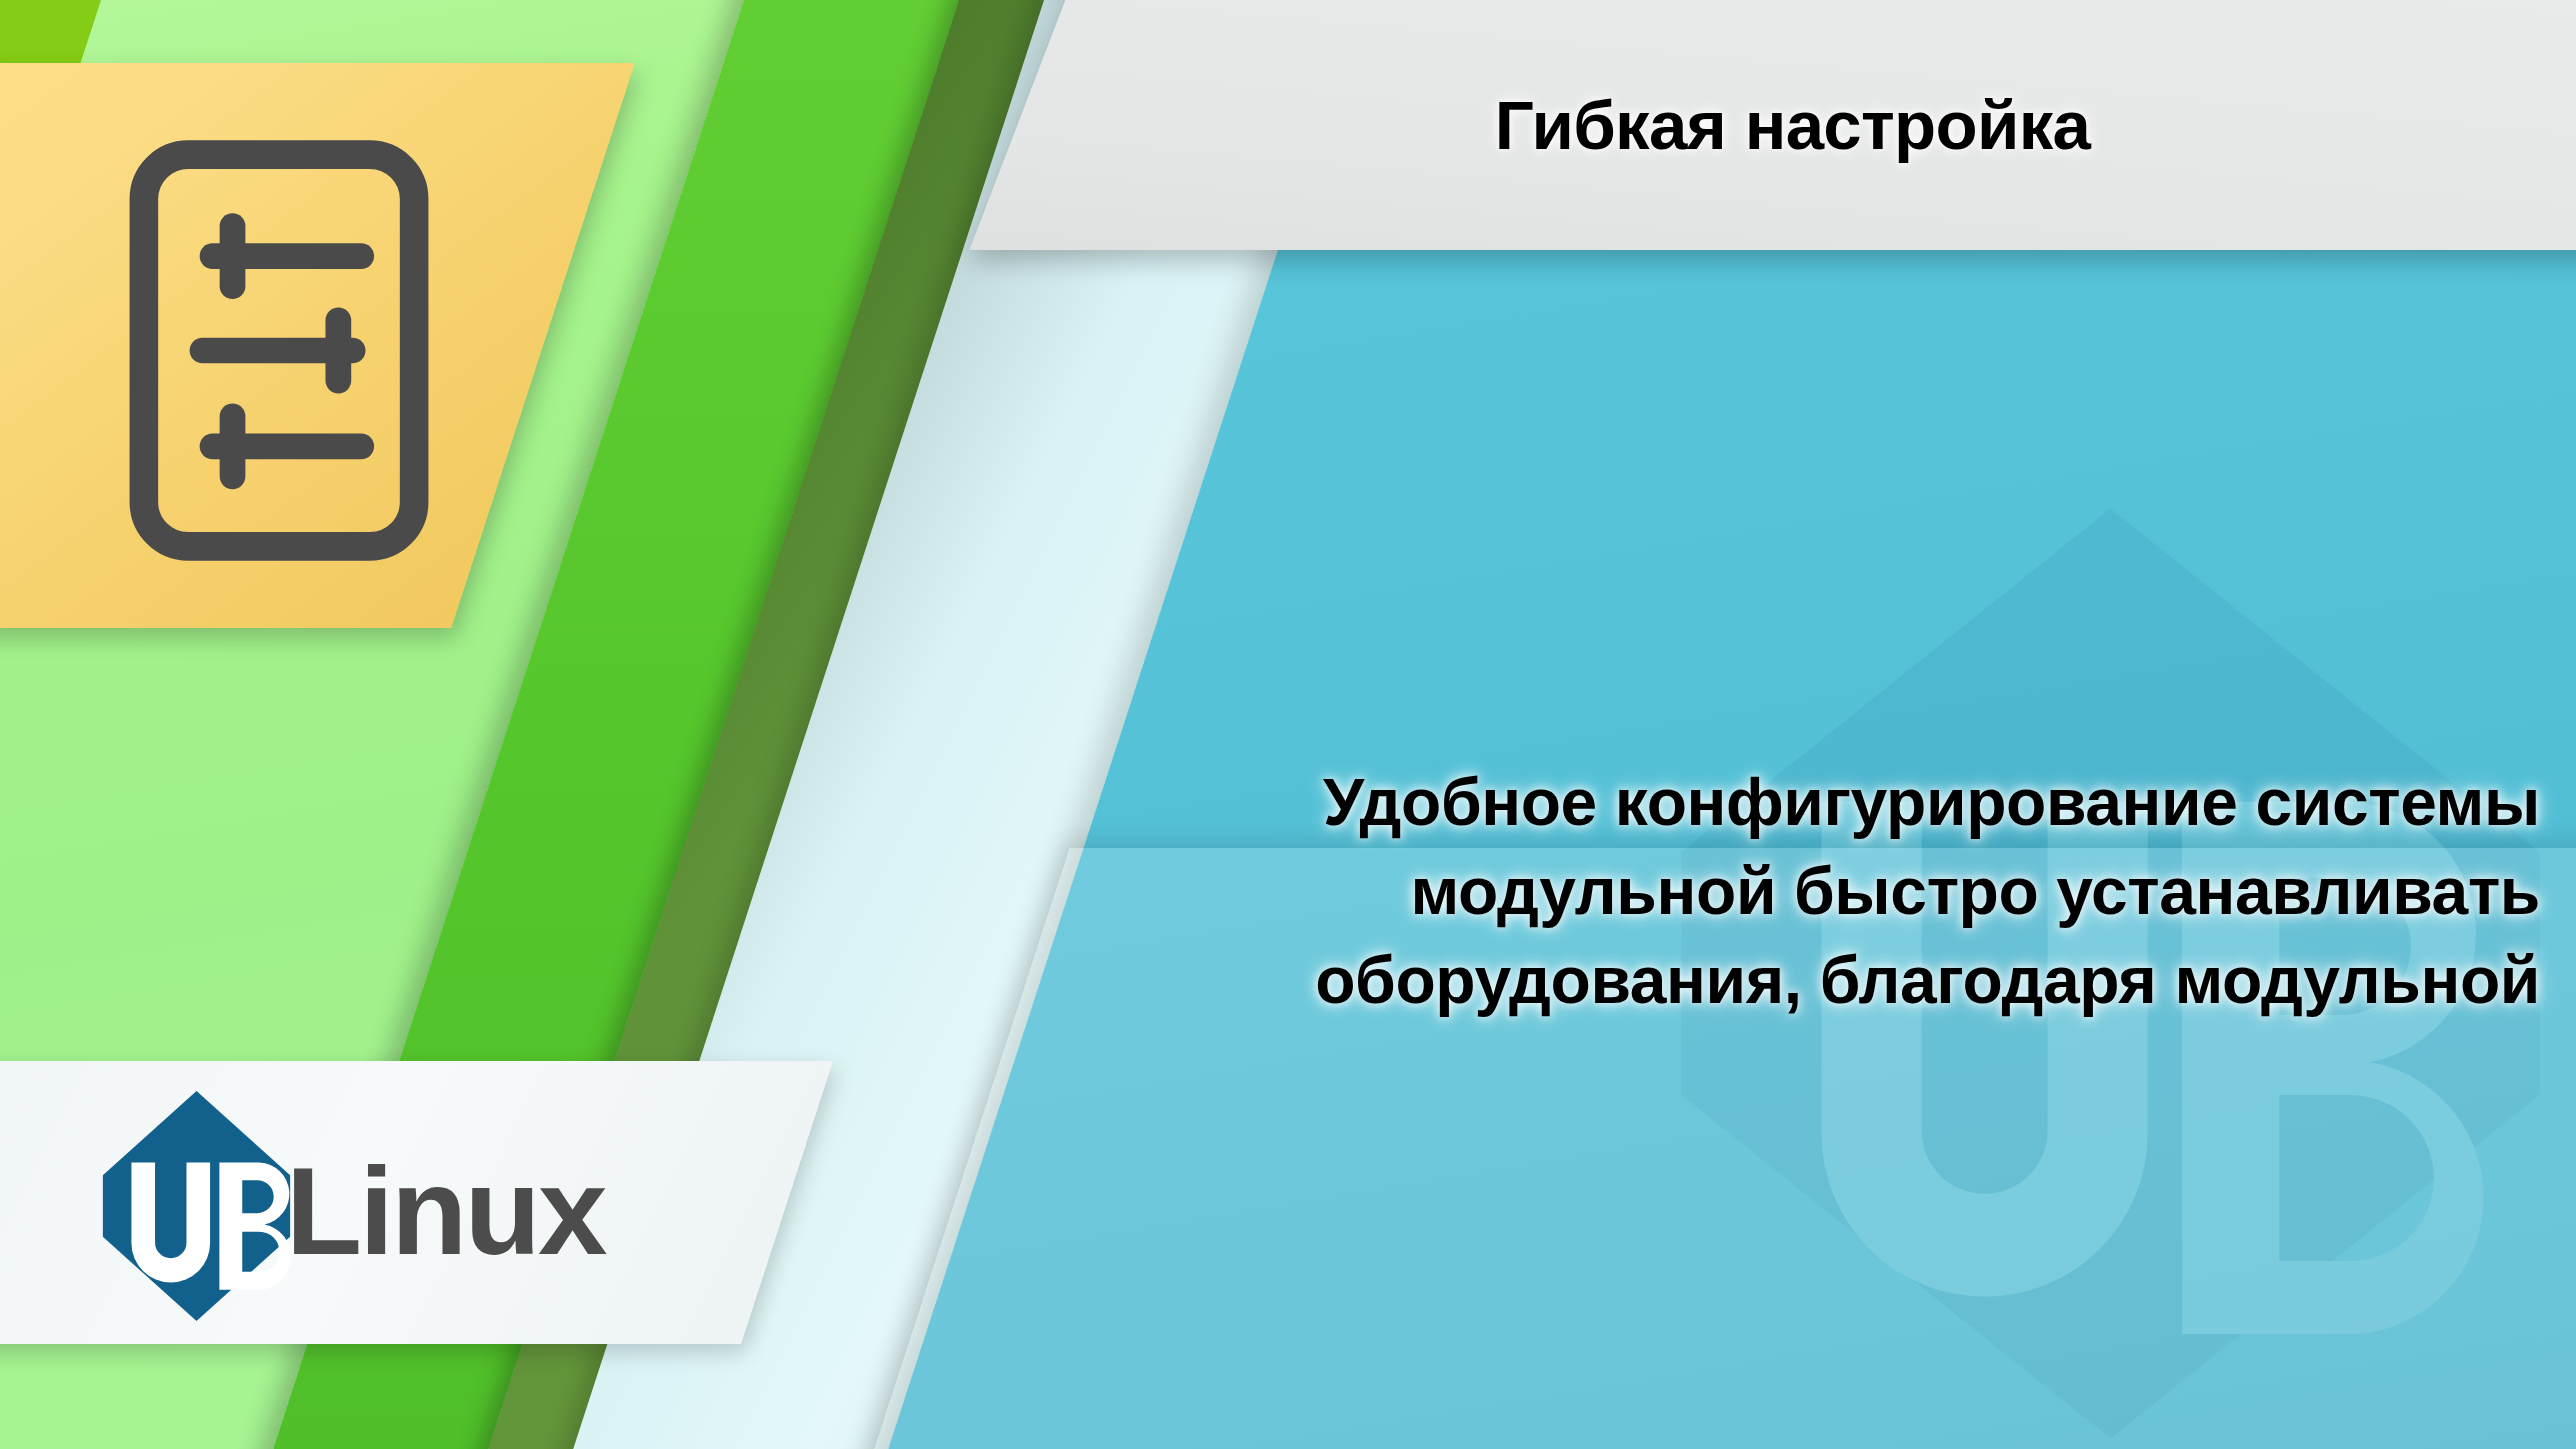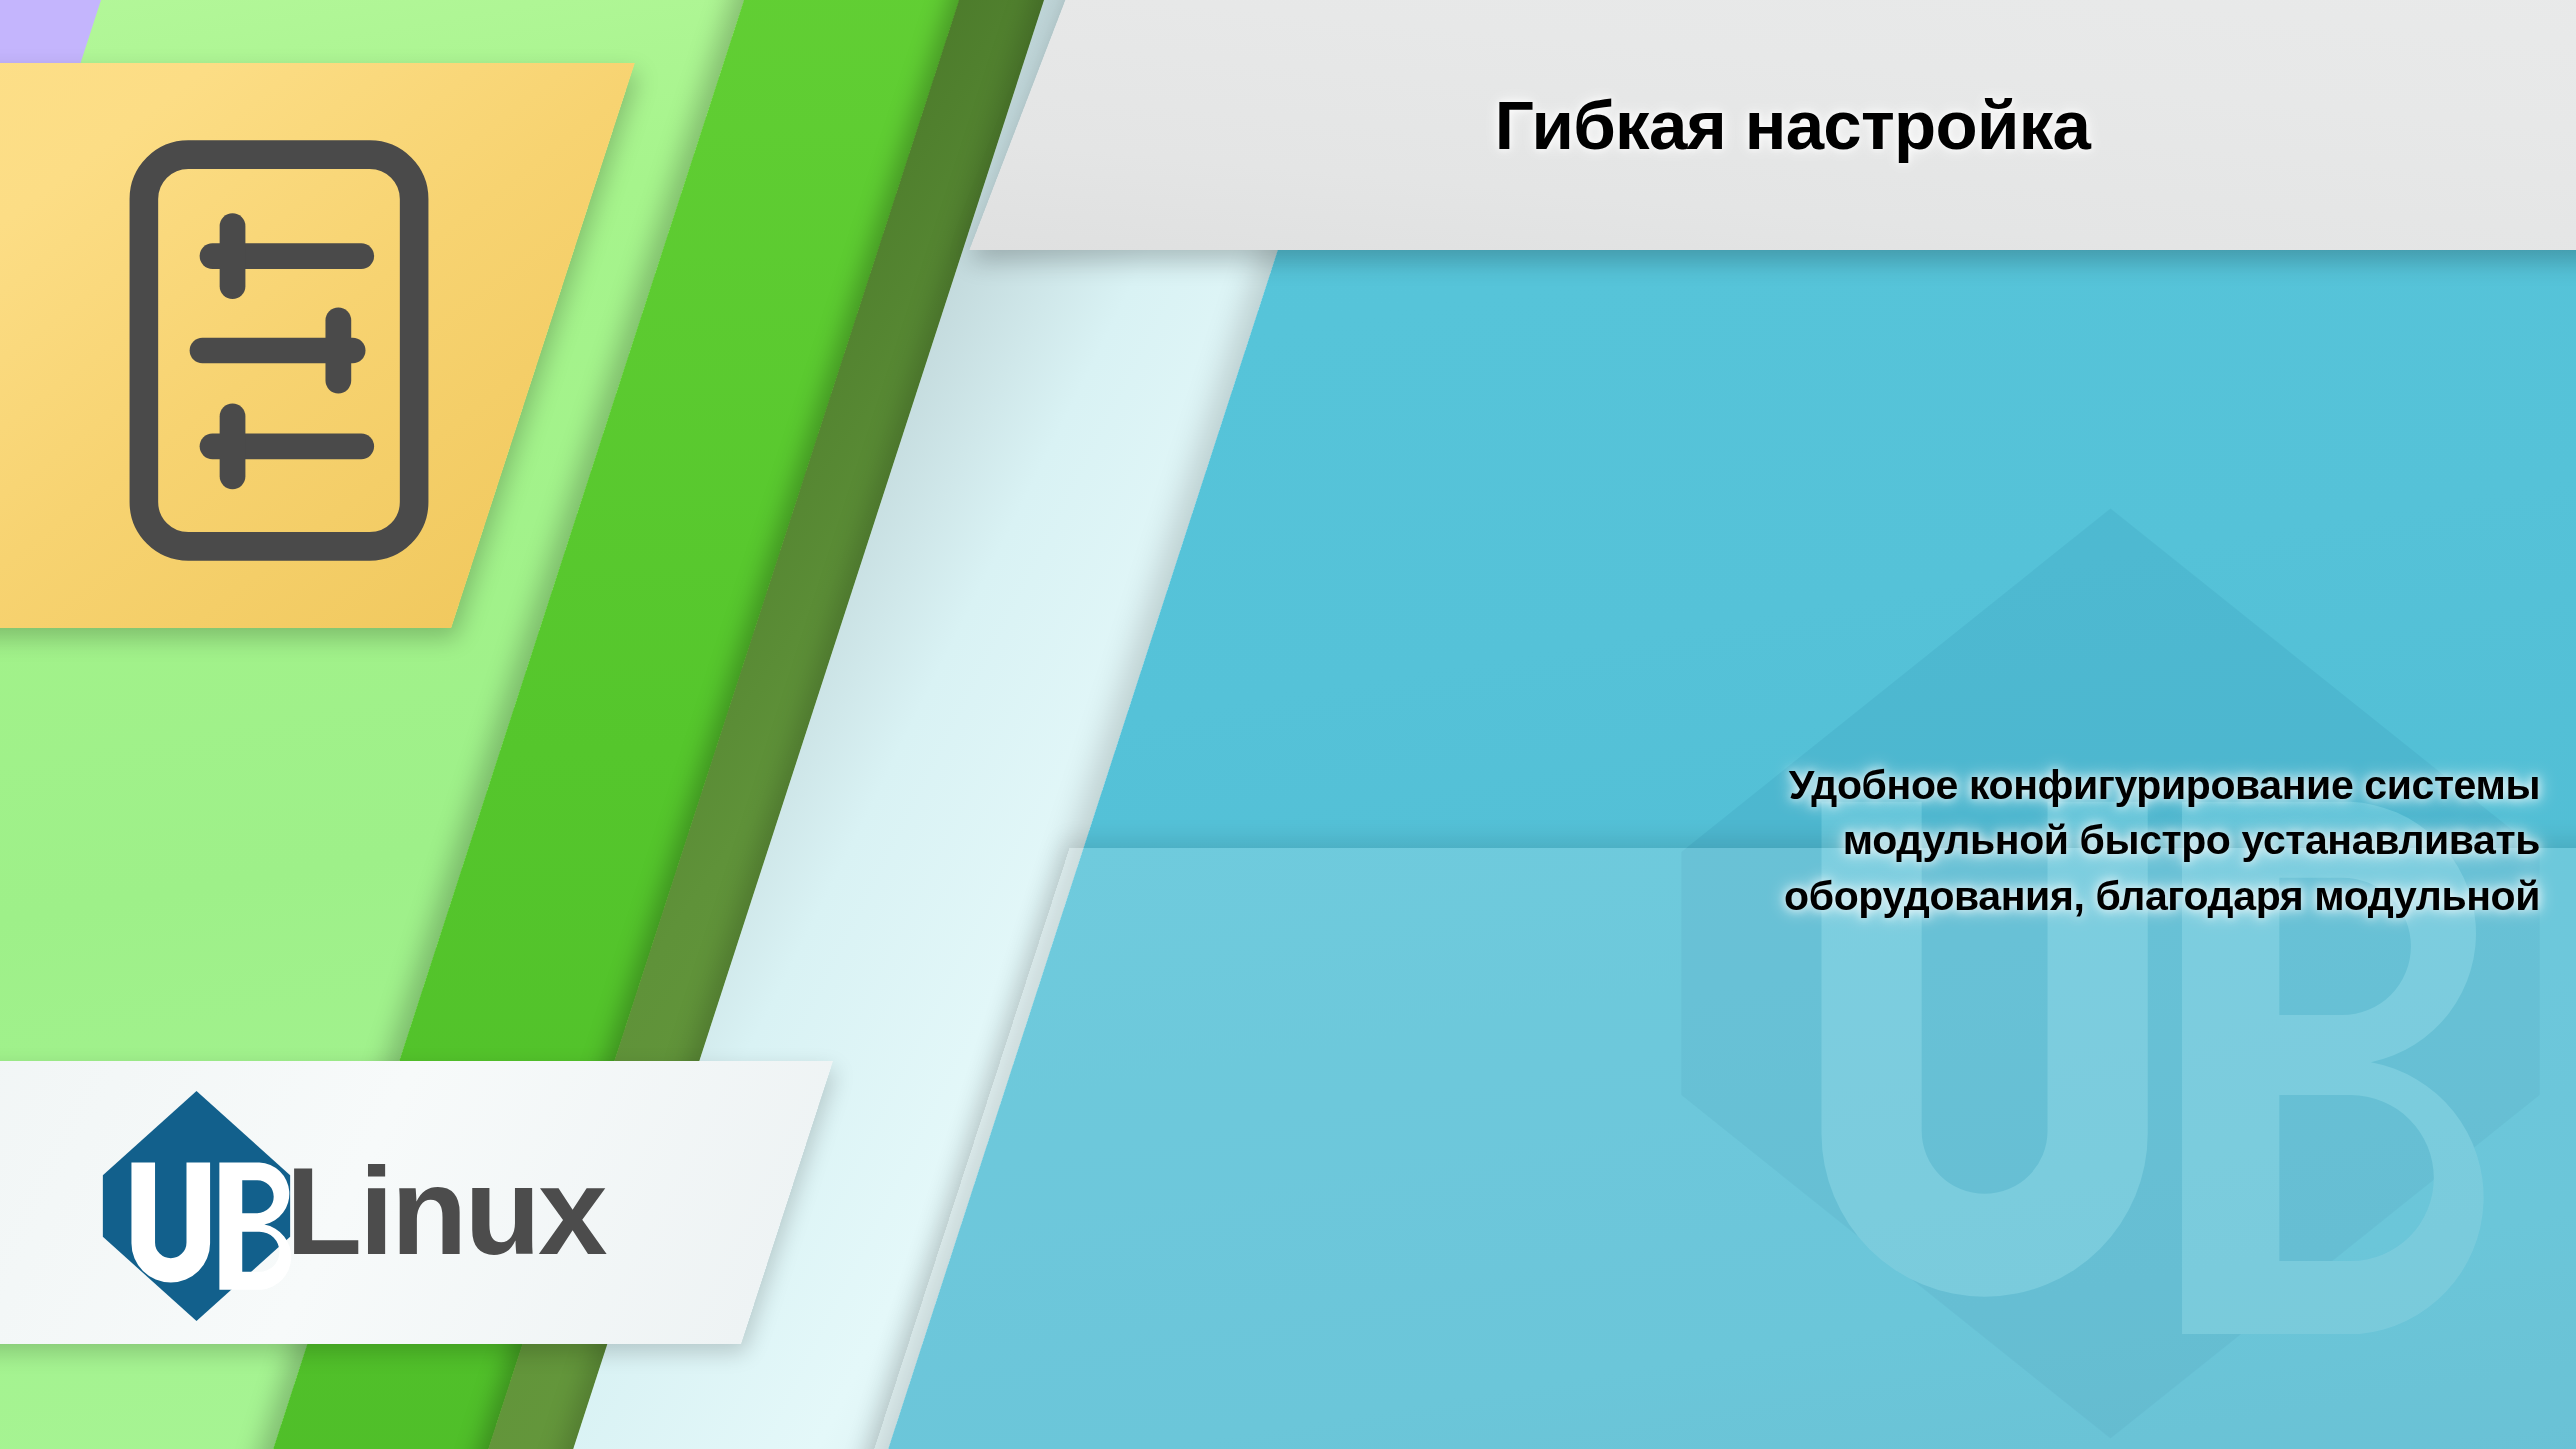--- a/index.html
+++ b/index.html
@@ -10,21 +10,21 @@
   body {
     font-family: "Liberation Sans", sans-serif;
   }
 
   
   #slide {
     position: relative;
     width: 2576px;
     height: 1449px;
     overflow: hidden;
-    background: #c4b5fd;
+    background: #84cc16;
   }
 
   .layer { position: absolute; }
 
   
   
   .bg-green-pale {
     left: -143px; top: -36px; width: 1288px; height: 1574px;
     background: linear-gradient(170deg, #b4f79a 0%, #a6f48c 18%, #9ef089 55%, #a9f596 100%);
     transform: skewX(-18deg);
@@ -102,21 +102,21 @@
     font-weight: bold;
     letter-spacing: -0.7px;
     white-space: nowrap;
     text-shadow: 0 0 15.7px rgba(255,255,255,0.9), 0 0 7.2px rgba(255,255,255,0.9);
   }
 
   
   .body-copy {
     left: 1195px; top: 758px; width: 1345px; height: 444px;
     color: #000000;
-    font-size: 41px;
+    font-size: 66px;
     font-weight: bold;
     line-height: 1.35;
     text-align: right;
     letter-spacing: -0.4px;
     text-shadow: 0 0 18.6px rgba(255,255,255,0.95),
                  0 0 10px rgba(255,255,255,0.85);
   }
 
   
   .logo-plate {

